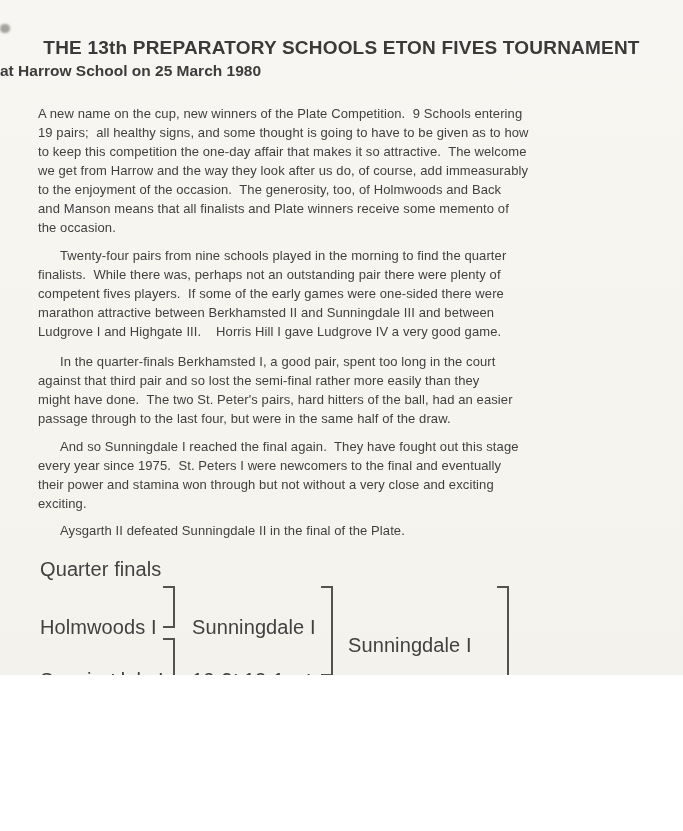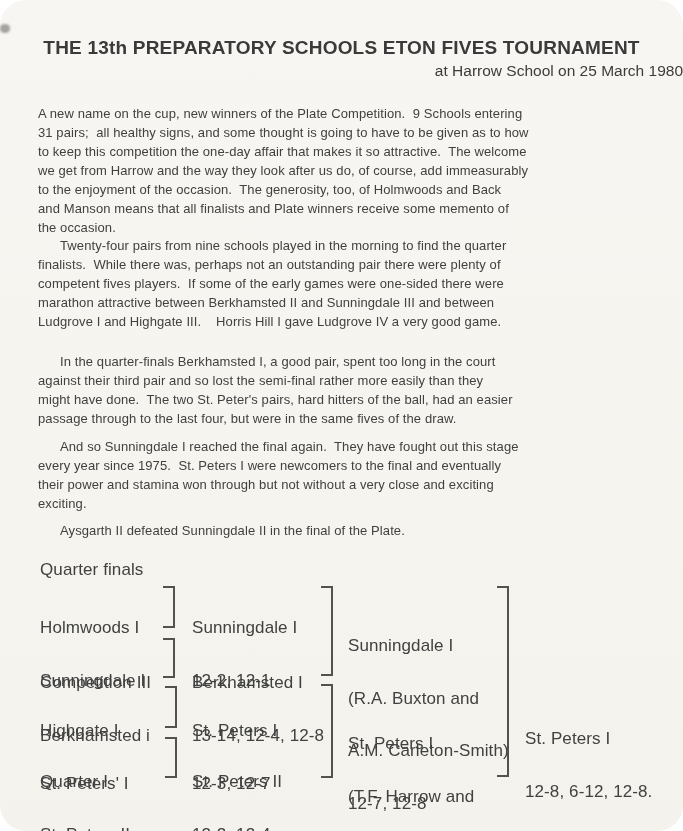--- a/index.html
+++ b/index.html
@@ -1,24 +1,23 @@
 <!DOCTYPE html>
 <html><head>
 <meta charset="utf-8">
 <style>
   html,body { margin:0; padding:0; }
   .page {
     position: relative;
     width: 683px;
-    height: 831px;
+    height: 675px;
     background: linear-gradient(180deg, #f7f6f2 0%, #f5f4ef 60%, #f3f2ec 100%);
     font-family: "Liberation Sans", "DejaVu Sans", sans-serif;
     color: #414141;
     overflow: hidden;
-    border-radius: 26px;
   }
   .smudge {
     position: absolute;
     left: 0; top: 24px;
     width: 10px; height: 9px;
     background: #96948f;
     border-radius: 45%;
     filter: blur(1.2px);
     opacity: .85;
   }
@@ -27,38 +26,38 @@
     left: 0; top: 37px; width: 100%;
     text-align: center;
     font-size: 19px;
     font-weight: 700;
     letter-spacing: .2px;
     color: #3a3a3a;
   }
   .subtitle {
     position: absolute;
     left: 0; top: 62px; width: 100%;
-    text-align: right;
+    text-align: left;
     font-size: 15.5px;
-    font-weight: 400;
+    font-weight: 700;
     color: #3c3c3c;
   }
   .para {
     position: absolute;
     left: 38px;
     width: 628px;
     font-size: 13px;
     line-height: 19px;
     letter-spacing: .1px;
   }
   .para .line { white-space: pre; }
   .para .line.indent { padding-left: 22px; }
   .bt {
     position: absolute;
-    font-size: 17px;
+    font-size: 20px;
     line-height: 17.5px;
     letter-spacing: .1px;
     white-space: pre;
   }
   .brk {
     position: absolute;
     box-sizing: border-box;
     width: 12px;
     border-top: 2px solid #54524e;
     border-right: 2px solid #54524e;
@@ -70,41 +69,41 @@
 
 <div class="page">
 
   <div class="smudge"></div>
 
   <div class="title">THE 13th PREPARATORY SCHOOLS ETON FIVES TOURNAMENT</div>
   <div class="subtitle">at Harrow School on 25 March 1980</div>
 
   <div class="para" style="top:104px">
     <div class="line">A new name on the cup, new winners of the Plate Competition.  9 Schools entering</div>
-    <div class="line">31 pairs;  all healthy signs, and some thought is going to have to be given as to how</div>
+    <div class="line">19 pairs;  all healthy signs, and some thought is going to have to be given as to how</div>
     <div class="line">to keep this competition the one-day affair that makes it so attractive.  The welcome</div>
     <div class="line">we get from Harrow and the way they look after us do, of course, add immeasurably</div>
     <div class="line">to the enjoyment of the occasion.  The generosity, too, of Holmwoods and Back</div>
     <div class="line">and Manson means that all finalists and Plate winners receive some memento of</div>
     <div class="line">the occasion.</div>
   </div>
 
-  <div class="para" style="top:236px">
+  <div class="para" style="top:246px">
     <div class="line indent">Twenty-four pairs from nine schools played in the morning to find the quarter</div>
     <div class="line">finalists.  While there was, perhaps not an outstanding pair there were plenty of</div>
     <div class="line">competent fives players.  If some of the early games were one-sided there were</div>
     <div class="line">marathon attractive between Berkhamsted II and Sunningdale III and between</div>
     <div class="line">Ludgrove I and Highgate III.    Horris Hill I gave Ludgrove IV a very good game.</div>
   </div>
 
   <div class="para" style="top:352px">
     <div class="line indent">In the quarter-finals Berkhamsted I, a good pair, spent too long in the court</div>
-    <div class="line">against their third pair and so lost the semi-final rather more easily than they</div>
+    <div class="line">against that third pair and so lost the semi-final rather more easily than they</div>
     <div class="line">might have done.  The two St. Peter's pairs, hard hitters of the ball, had an easier</div>
-    <div class="line">passage through to the last four, but were in the same fives of the draw.</div>
+    <div class="line">passage through to the last four, but were in the same half of the draw.</div>
   </div>
 
   <div class="para" style="top:437px">
     <div class="line indent">And so Sunningdale I reached the final again.  They have fought out this stage</div>
     <div class="line">every year since 1975.  St. Peters I were newcomers to the final and eventually</div>
     <div class="line">their power and stamina won through but not without a very close and exciting</div>
     <div class="line">exciting.</div>
   </div>
 
   <div class="para" style="top:521px">

